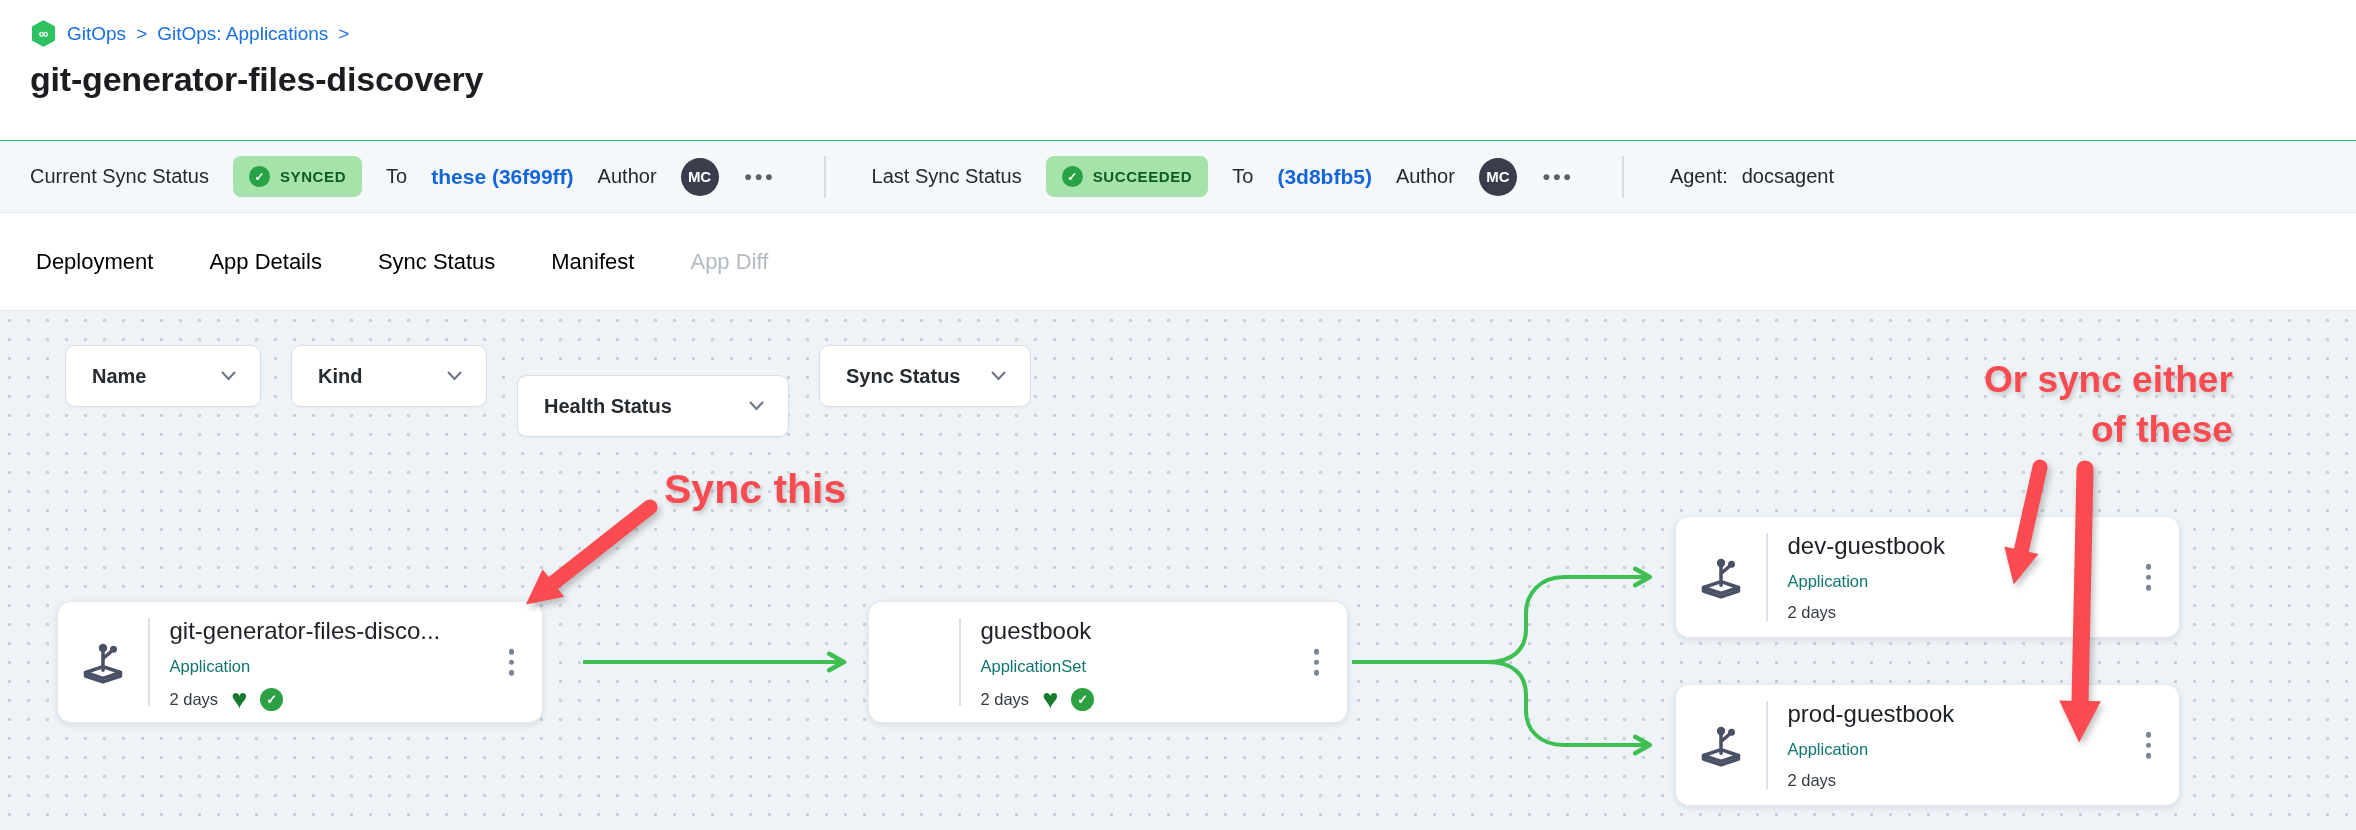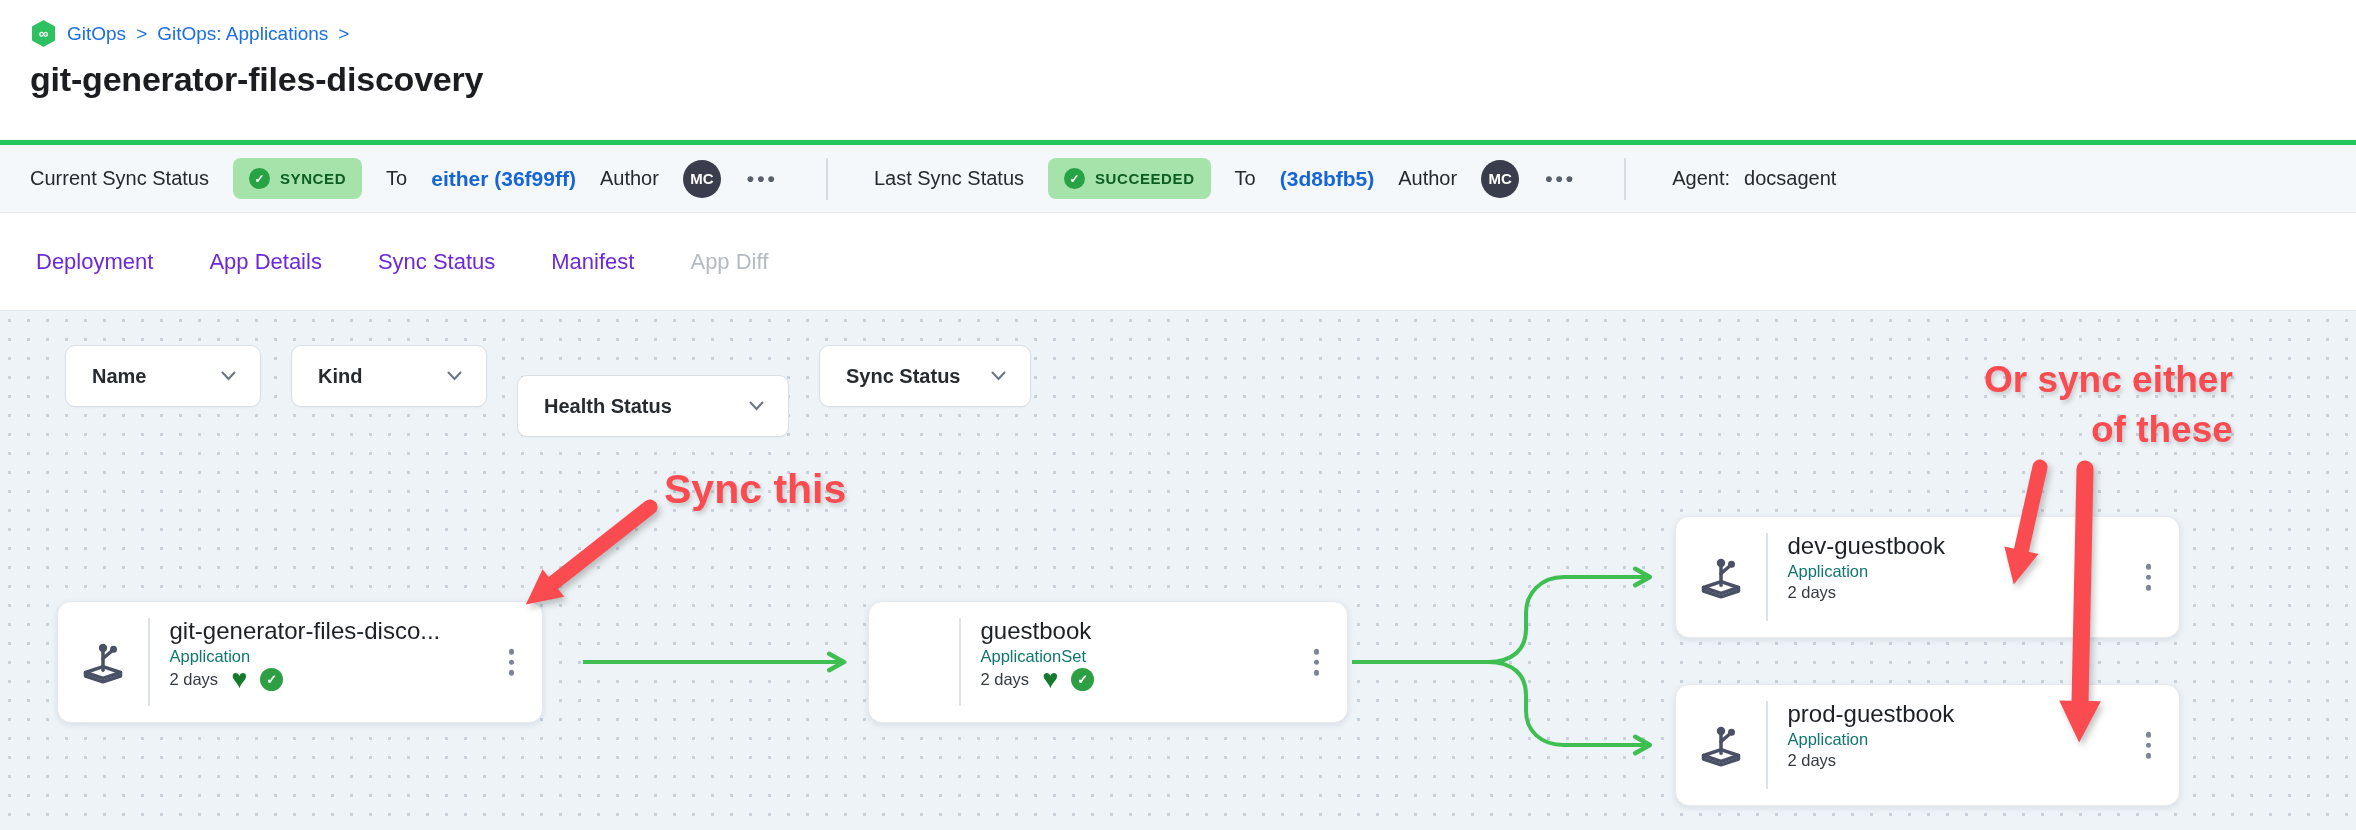--- a/index.html
+++ b/index.html
@@ -8,21 +8,21 @@
 
   
   .header { height:140px; padding:20px 0 0 30px; background:#fff; }
   .breadcrumb { display:flex; align-items:center; gap:10px; font-size:19px; }
   .crumb-logo { width:27px; height:27px; flex:0 0 auto; }
   .crumb-link { color:#1a6fe3; font-weight:500; cursor:pointer; text-decoration:none; }
   .crumb-sep { color:#1a6fe3; font-size:19px; }
   .page-title { margin-top:13px; font-size:34px; font-weight:700; color:#1b1d20; letter-spacing:-0.2px; }
 
   
-  .statusbar { height:73px; background:#f5f8fa; border-top:5px solid #22c55e;
+  .statusbar { height:73px; background:#f5f8fa; border-top:1px solid #22c55e;
     border-bottom:1px solid #e4e9ed; display:flex; align-items:center;
     padding:0 30px; gap:24px; font-size:20px; white-space:nowrap; }
   .sb-label { color:#24292e; }
   .badge { display:inline-flex; align-items:center; gap:10px; background:#a5e3aa;
     border-radius:8px; padding:10px 16px; }
   .badge-check { width:21px; height:21px; border-radius:50%; background:#27a345;
     color:#fff; font-size:12px; font-weight:700; display:flex; align-items:center; justify-content:center; }
   .badge-text { color:#0d5c21; font-weight:700; font-size:15px; letter-spacing:0.6px; }
   .sb-target { color:#1565d8; font-weight:700; font-size:21px; cursor:pointer; }
   .avatar { width:38px; height:38px; border-radius:50%; background:#3a3e4c; color:#fff;
@@ -30,21 +30,21 @@
   .dots-btn { background:none; border:none; color:#586069; font-size:21px; font-weight:700;
     letter-spacing:3px; cursor:pointer; line-height:1; padding:4px 2px; }
   .vdiv { width:2px; height:42px; background:#d7dce2; margin:0 22px; }
   .agent-wrap { display:flex; gap:14px; }
   .agent-label { color:#24292e; }
   .agent-value { color:#24292e; }
 
   
   .tabs { height:97px; background:#fff; display:flex; align-items:stretch; padding-left:8px; }
   .tab { position:relative; display:flex; align-items:center; padding:0 28px;
-    font-size:22px; color:#6d28d9; cursor:pointer; }
+    font-size:22px; color:#000000; cursor:pointer; }
   .tab.active { font-weight:700; color:#17191c; }
   .tab.active::after { content:""; position:absolute; left:10px; right:10px; bottom:0;
     height:6px; background:#1a73e8; border-radius:4px; }
   .tab.disabled { color:#b4bac1; }
 
   
   .canvas { position:relative; height:520px; background-color:#edf3f7;
     background-image:radial-gradient(circle, #c7d1dc 1.7px, transparent 1.9px);
     background-size:19px 19px; border-top:1px solid #e2e8ed; overflow:hidden; }
 
@@ -54,21 +54,21 @@
     padding:0 24px 0 26px; cursor:pointer; box-shadow:0 1px 2px rgba(40,50,70,.04); }
   .filter-label { font-size:20px; font-weight:700; color:#262b30; }
   .f-name { width:196px; } .f-kind { width:196px; } .f-health { width:272px;margin-top:30px; } .f-sync { width:212px; }
 
   
   .node { position:absolute; background:#fff; border:1px solid #e6eaee; border-radius:14px;
     box-shadow:0 2px 6px rgba(30,40,60,.10); display:flex; align-items:stretch;
     z-index:2; cursor:pointer; }
   .node-icon-zone { width:90px; display:flex; align-items:center; justify-content:center; flex:0 0 auto; }
   .node-divider { width:1.5px; background:#dde2e8; margin:16px 0; flex:0 0 auto; }
-  .node-body { padding:15px 0 0 20px; display:flex; flex-direction:column; gap:2px; min-width:0; }
+  .node-body { padding:15px 0 0 20px; display:flex; flex-direction:column; gap:12px; min-width:0; }
   .node-title { font-size:24px; font-weight:400; color:#1d2126; white-space:nowrap; overflow:hidden; max-width:345px; }
   .node-kind { font-size:16.5px; color:#0f766e; }
   .node-age-row { display:flex; align-items:center; gap:13px; font-size:16.5px; color:#353b42; }
   .heart { color:#157a2b; font-size:27px; line-height:0.8; }
   .sync-ok { width:23px; height:23px; border-radius:50%; background:#2da044; color:#fff;
     font-size:13px; font-weight:700; display:flex; align-items:center; justify-content:center; }
   .kebab { position:absolute; right:24px; top:50%; transform:translateY(-50%);
     display:flex; flex-direction:column; gap:5px; background:none; border:none; cursor:pointer; padding:4px; }
   .kebab i { width:5.5px; height:5.5px; border-radius:50%; background:#7d8595; display:block; }
 
@@ -103,21 +103,21 @@
   <div class="page-title">git-generator-files-discovery</div>
 </div>
 
 <div class="statusbar">
   <span class="sb-label">Current Sync Status</span>
   <span class="badge">
     <span class="badge-check">✓</span>
     <span class="badge-text">SYNCED</span>
   </span>
   <span class="sb-label">To</span>
-  <a class="sb-target">either (36f99ff)</a>
+  <a class="sb-target">these (36f99ff)</a>
   <span class="sb-label">Author</span>
   <span class="avatar">MC</span>
   <button class="dots-btn">•••</button>
   <span class="vdiv"></span>
   <span class="sb-label">Last Sync Status</span>
   <span class="badge">
     <span class="badge-check">✓</span>
     <span class="badge-text">SUCCEEDED</span>
   </span>
   <span class="sb-label">To</span>

